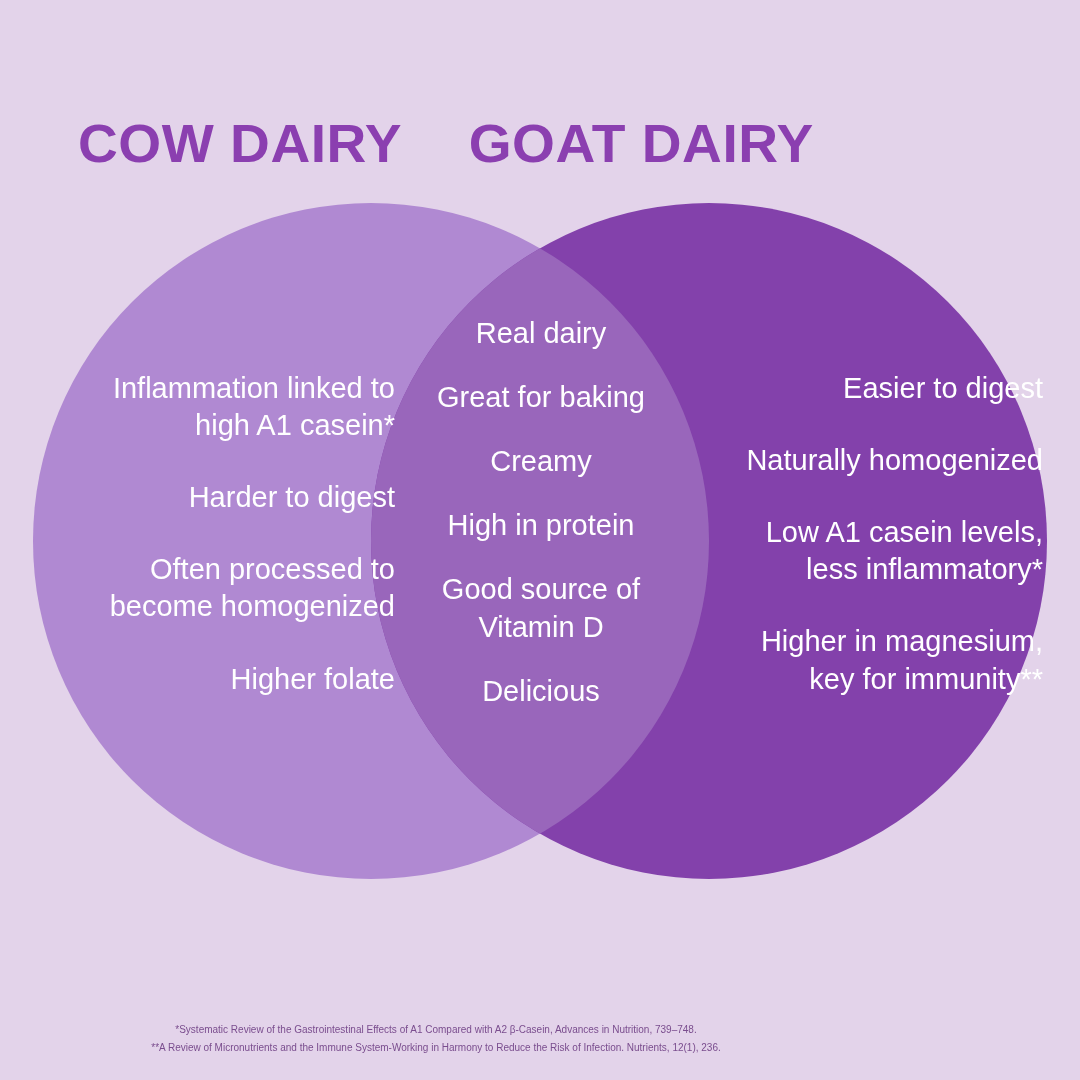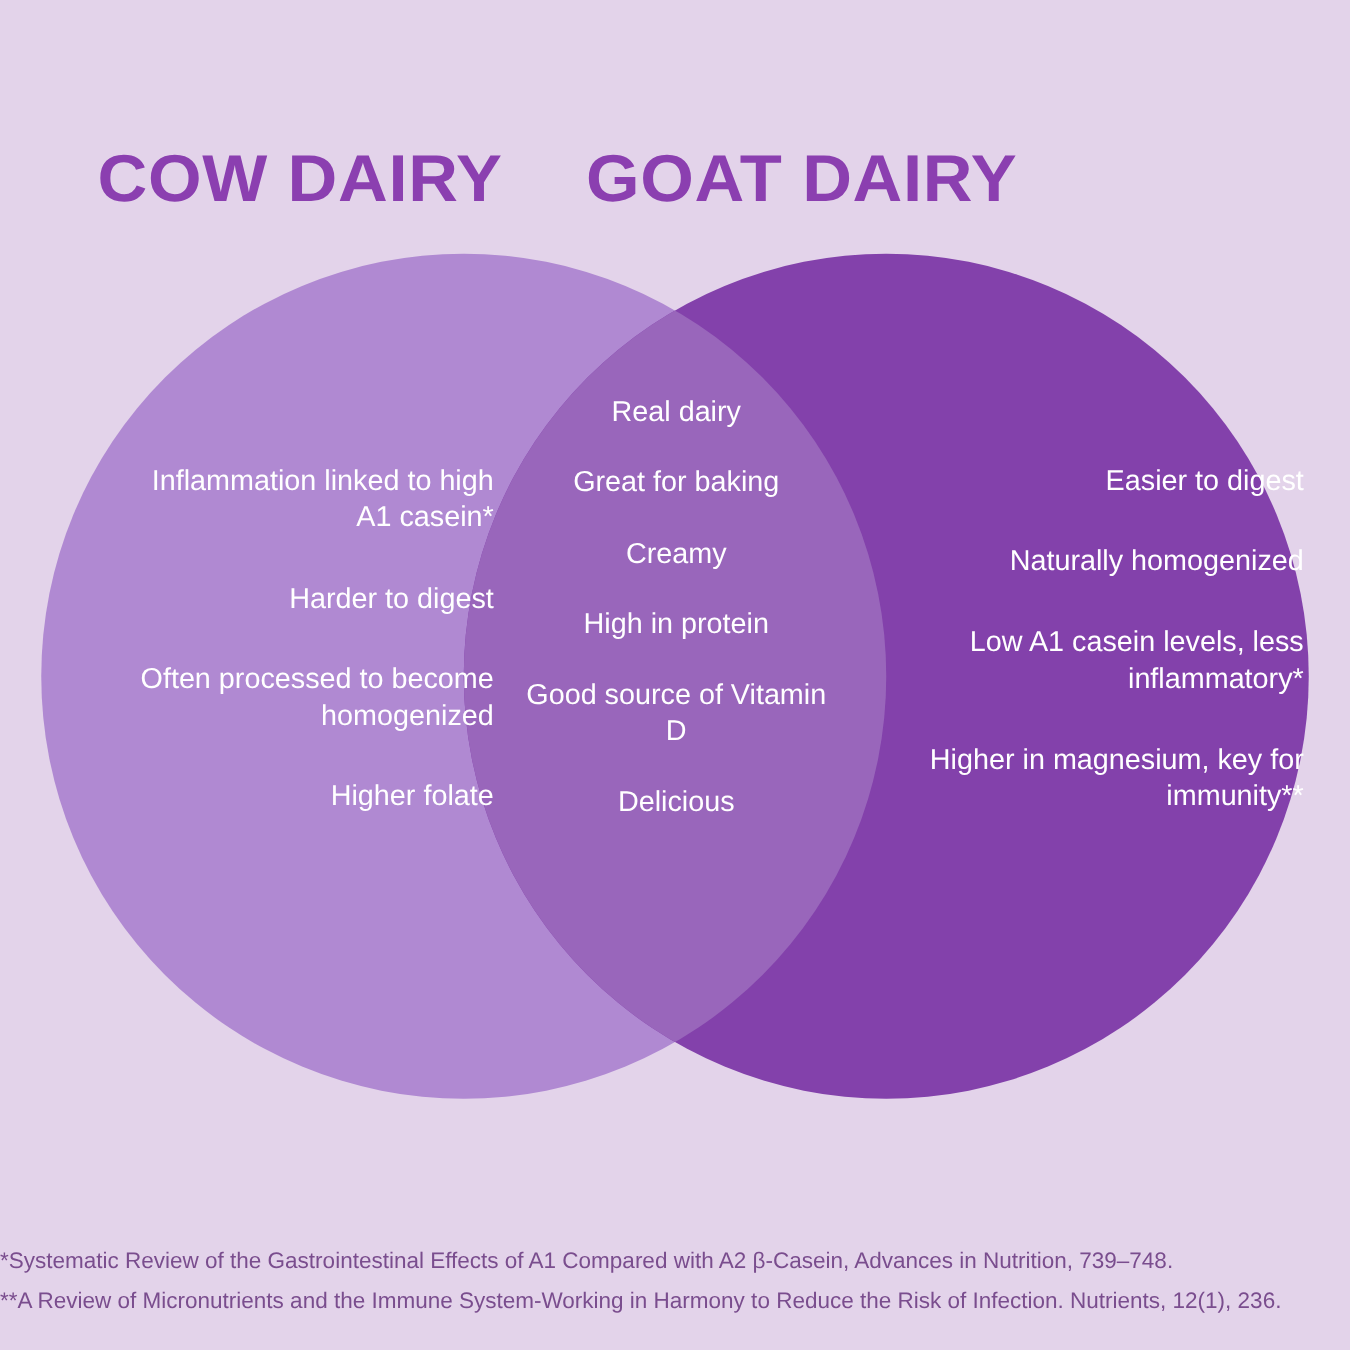--- a/index.html
+++ b/index.html
@@ -50,21 +50,21 @@
     left: 0;
     top: 0;
     width: 1080px;
     height: 1080px;
   }
 
   
   .col {
     position: absolute;
     color: #ffffff;
-    font-size: 23px;
+    font-size: 29px;
     line-height: 1.28;
   }
   .col .item {
     margin-bottom: 30px;
   }
   .col .item:last-child {
     margin-bottom: 0;
   }
 
   #col-left {
@@ -98,21 +98,21 @@
   }
 
   
   .footnotes {
     position: absolute;
     left: 0;
     right: 0;
     bottom: 24px;
     text-align: center;
     color: #7a4d8e;
-    font-size: 18px;
+    font-size: 10px;
     line-height: 1.75;
   }
   .footnotes div {
     white-space: nowrap;
   }
 </style>
 </head>
 <body style="background: rgb(227, 211, 234);">
 
 <div class="stage">

